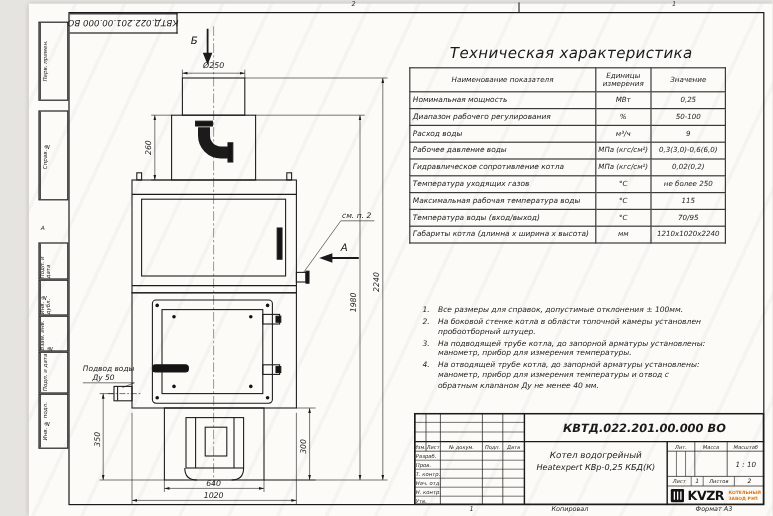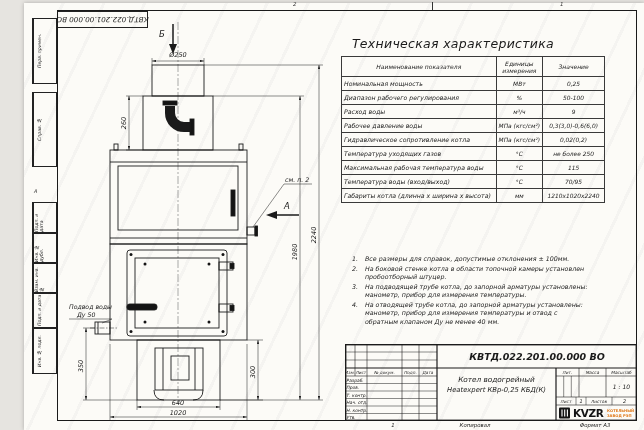--- a/index.html
+++ b/index.html
@@ -18,21 +18,21 @@
               border:1px solid #222; border-left:none; }
   #topstamp > div { width:100%; height:100%; display:flex; align-items:center; justify-content:center;
               transform:rotate(180deg); font-size:7.2px; font-style:italic; white-space:nowrap; }
   
   .stamp { position:absolute; left:32px; width:25px; border:1px solid #222; display:flex; background:transparent; }
   .stamp .lbl { width:11px; border-right:1px solid #222; writing-mode:vertical-rl;
                 transform:rotate(180deg); font-size:4.6px; font-style:italic;
                 display:flex; align-items:center; justify-content:center; color:#222; }
   .zone { position:absolute; font-size:5.5px; font-style:italic; color:#333; }
   
-  #spec-title { position:absolute; left:321px; top:36px; width:264px; text-align:center;
+  #spec-title { position:absolute; left:344px; top:36px; width:264px; text-align:center;
                 font-size:12.5px; font-style:italic; letter-spacing:.3px; }
   #spec { position:absolute; left:341px; top:56px; width:264px; border-collapse:collapse; }
   #spec th, #spec td { border:0.9px solid #3a3a3a; font-style:italic; font-weight:normal;
                 color:#1b1b1b; padding:0 2px; }
   #spec th { font-size:6px; height:20px; text-align:center; }
   #spec td { font-size:6.2px; height:14px; }
   #spec td.name { text-align:left; }
   #spec td.ctr { text-align:center; white-space:nowrap; font-size:5.9px; }
   #spec col.c1 { width:157px; } #spec col.c2 { width:45px; } #spec col.c3 { width:62px; }
   

